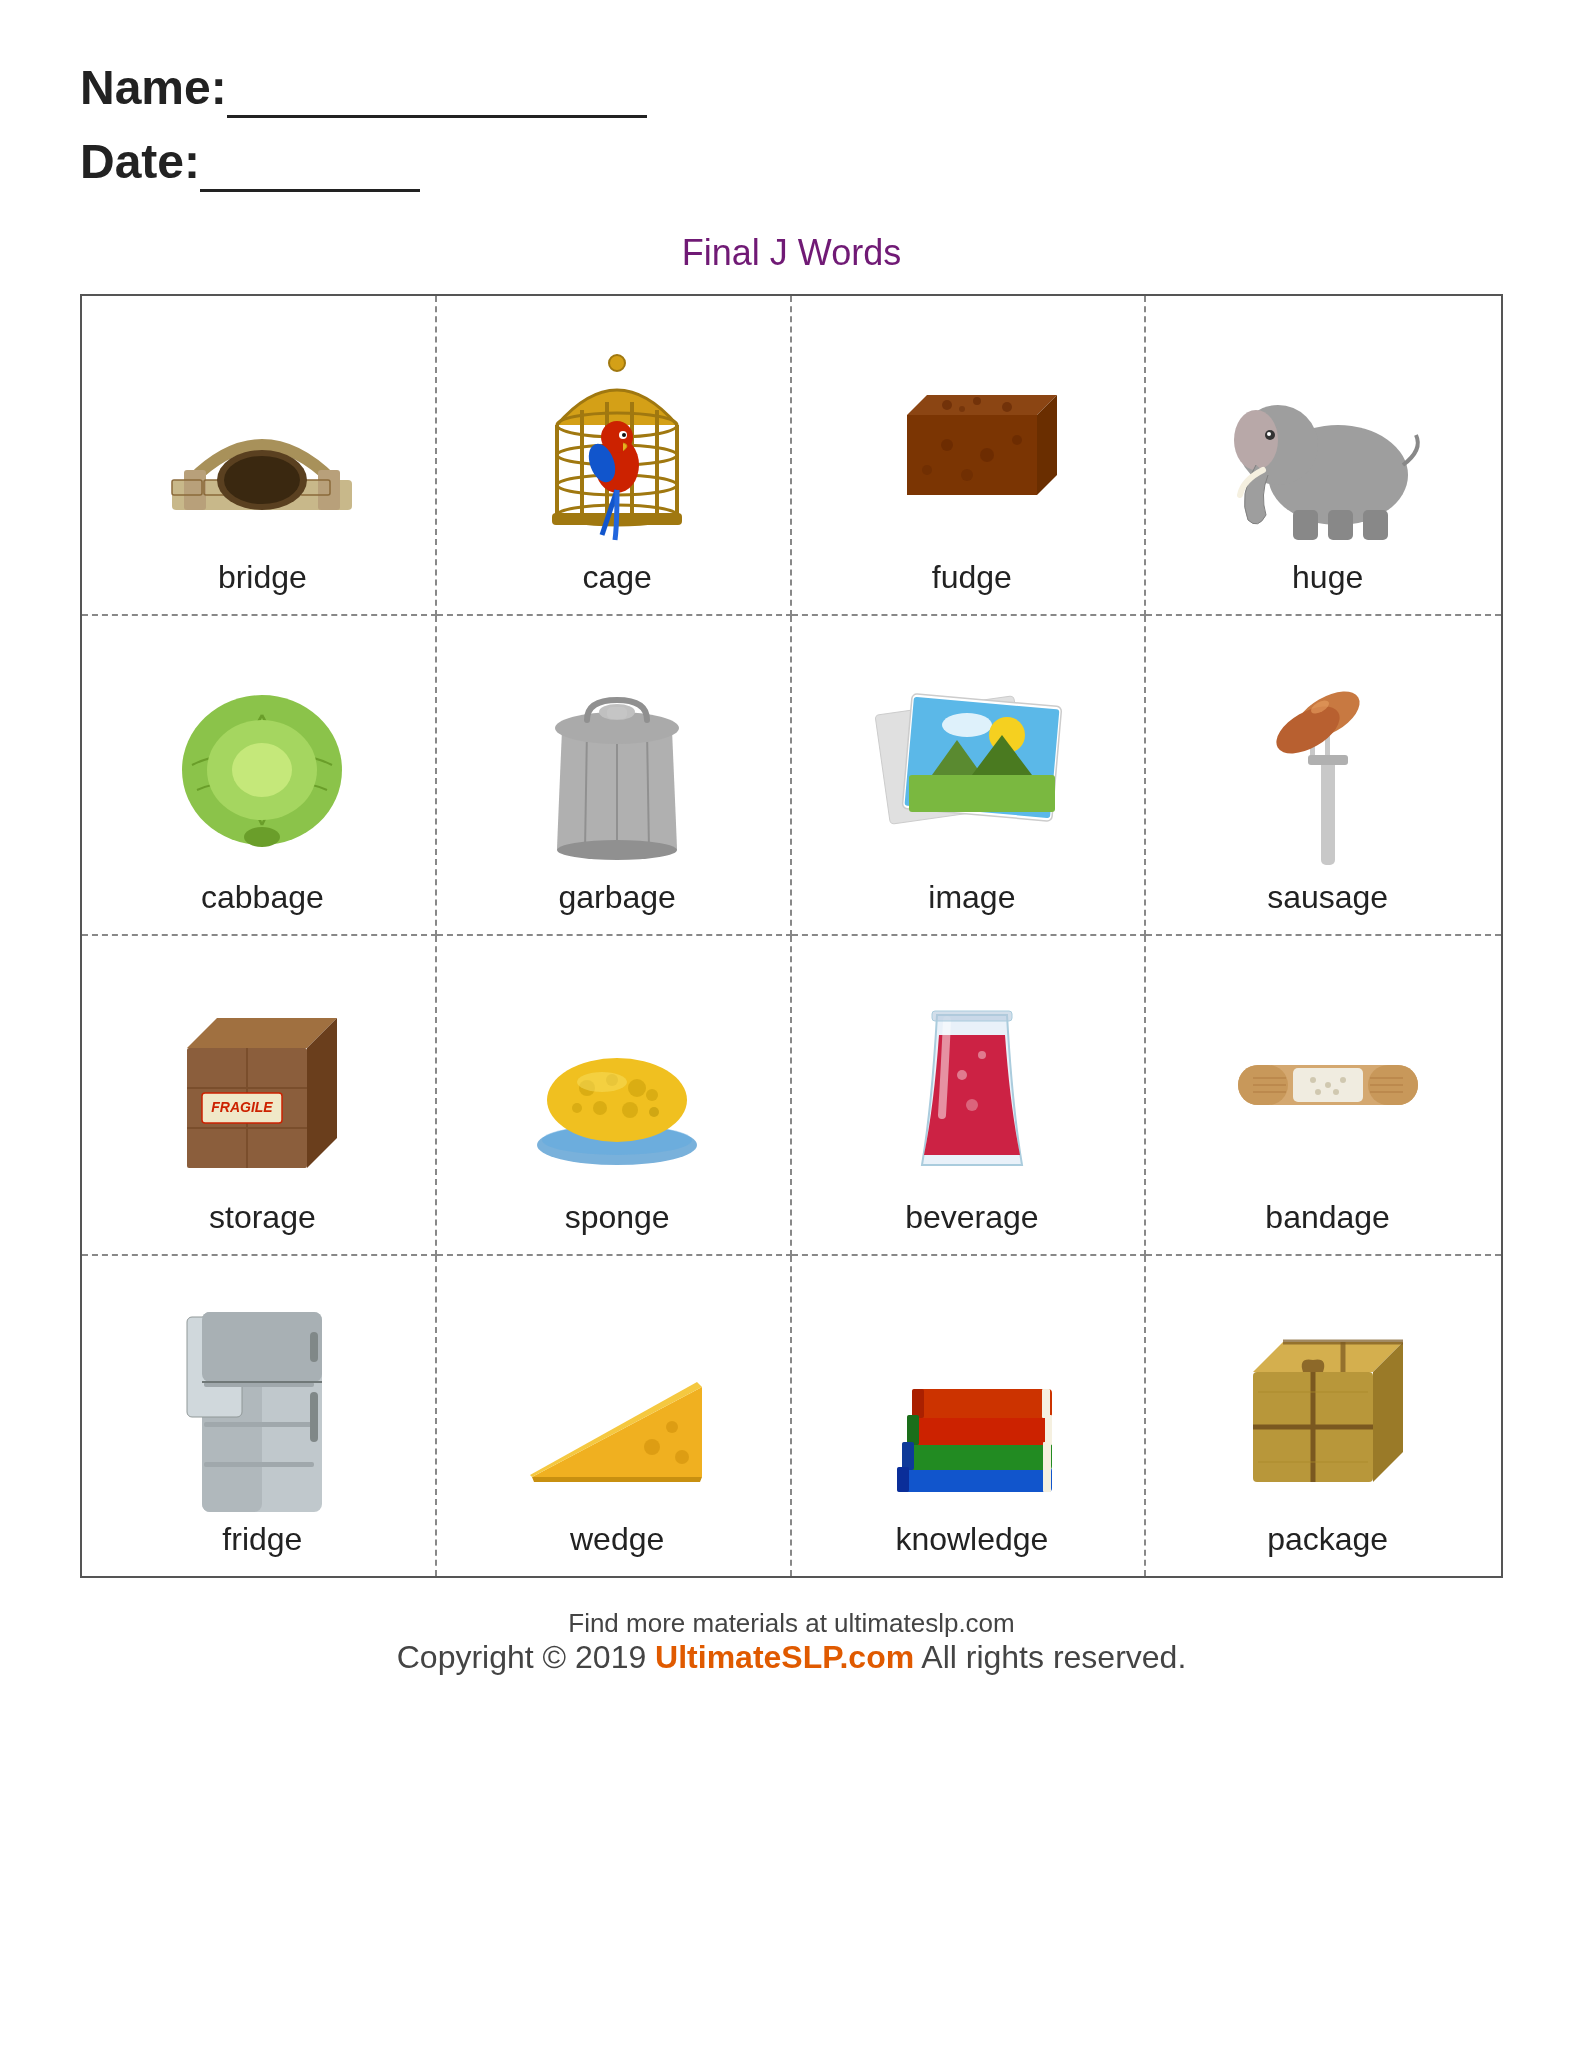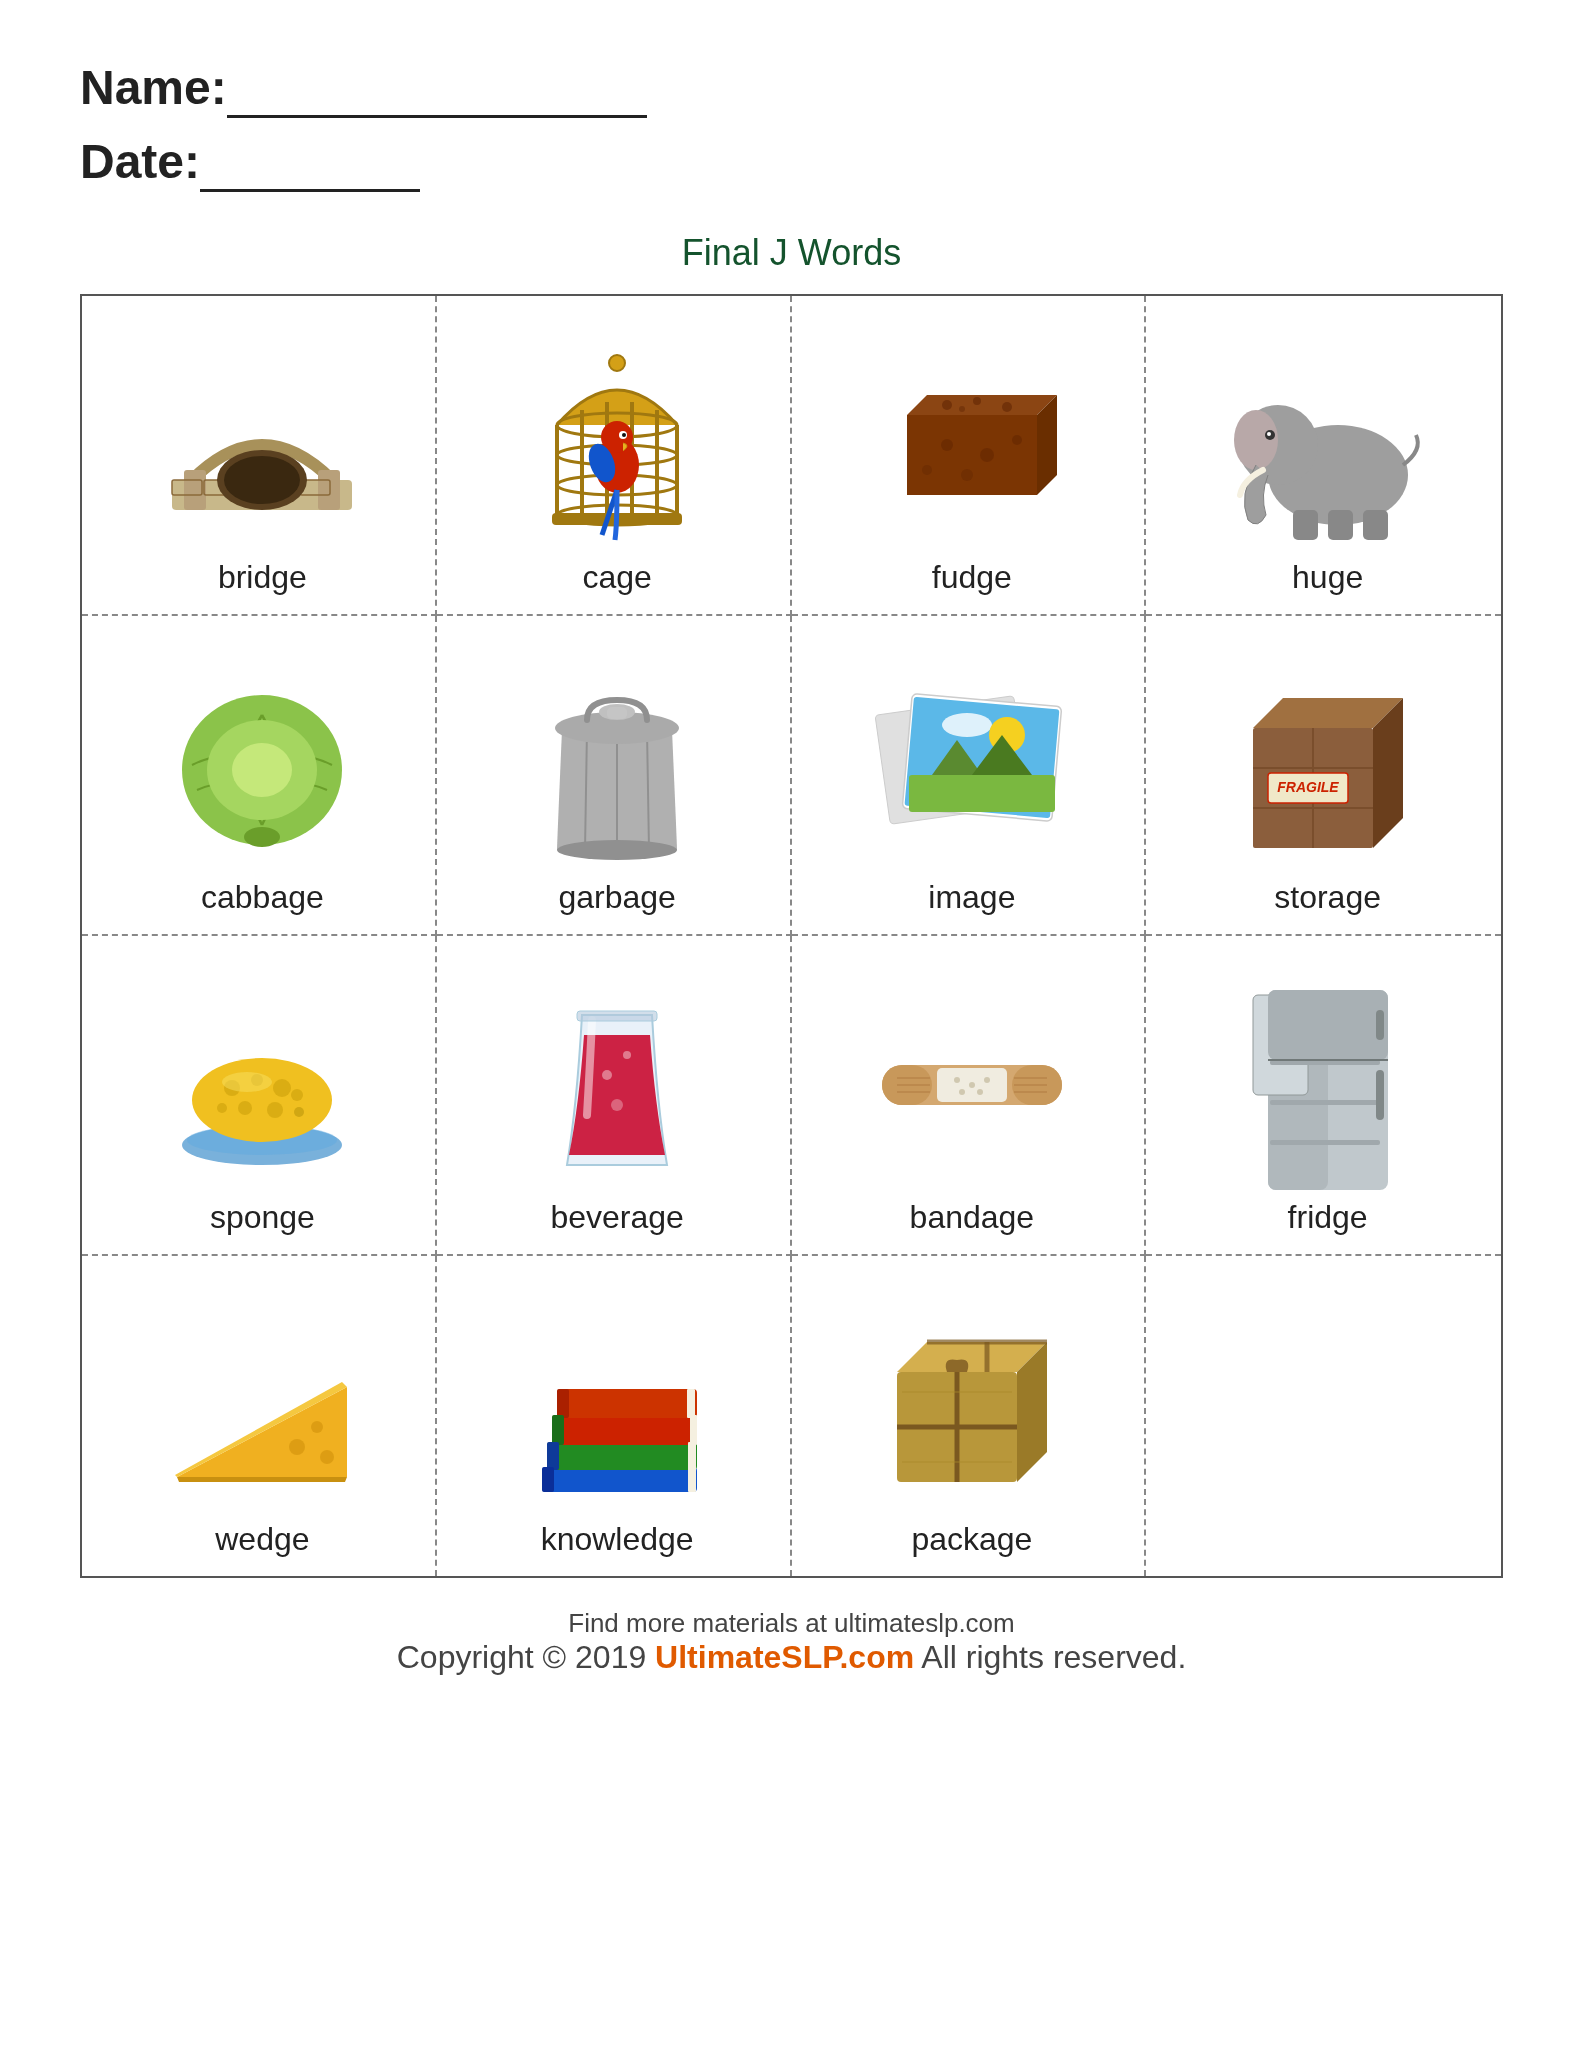--- a/index.html
+++ b/index.html
@@ -28,21 +28,21 @@
       display: inline-block;
       border-bottom: 3px solid #222;
     }
     .name-underline { width: 420px; }
     .date-underline { width: 220px; }
 
     .worksheet-title {
       text-align: center;
       font-size: 36px;
       margin-bottom: 20px;
-      color: #14532d;
+      color: #701a75;
       margin-top: 16px;
     }
 
     .grid-container {
       border: 2px solid #555;
       width: 100%;
       display: grid;
       grid-template-columns: 1fr 1fr 1fr 1fr;
       grid-template-rows: repeat(4, auto);
     }
@@ -287,20 +287,39 @@
 
         <rect x="32" y="90" width="146" height="37" rx="3" fill="#7ab840"></rect>
 
         <polygon points="55,90 80,55 105,90" fill="#5a8a30"></polygon>
         <polygon points="95,90 125,50 155,90" fill="#4a7a20"></polygon>
       </svg>
     </div>
     <div class="cell-label">image</div>
   </div>
 
+  <div class="grid-cell">
+    <div class="cell-image">
+      <svg width="160" height="200" viewBox="0 0 160 200">
+
+        <rect x="73" y="90" width="14" height="110" rx="5" fill="#c8c8c8"></rect>
+
+        <rect x="62" y="40" width="5" height="60" rx="2" fill="#c8c8c8"></rect>
+        <rect x="77" y="40" width="5" height="60" rx="2" fill="#c8c8c8"></rect>
+
+        <rect x="60" y="90" width="40" height="10" rx="3" fill="#b0b0b0"></rect>
+
+        <ellipse cx="80" cy="50" rx="35" ry="18" fill="#c87941" transform="rotate(-30,80,50)"></ellipse>
+        <ellipse cx="60" cy="65" rx="35" ry="18" fill="#b86030" transform="rotate(-30,60,65)"></ellipse>
+
+        <ellipse cx="72" cy="42" rx="10" ry="5" fill="#e8a060" opacity="0.6" transform="rotate(-30,72,42)"></ellipse>
+      </svg>
+    </div>
+    <div class="cell-label">sausage</div>
+  </div>
 
   <div class="grid-cell">
     <div class="cell-image">
       <svg width="180" height="175" viewBox="0 0 180 175">
 
         <rect x="15" y="50" width="120" height="120" rx="2" fill="#8B5E3C"></rect>
 
         <polygon points="15,50 135,50 165,20 45,20" fill="#a07040"></polygon>
 
         <polygon points="135,50 165,20 165,140 135,170" fill="#6a3e1c"></polygon>

